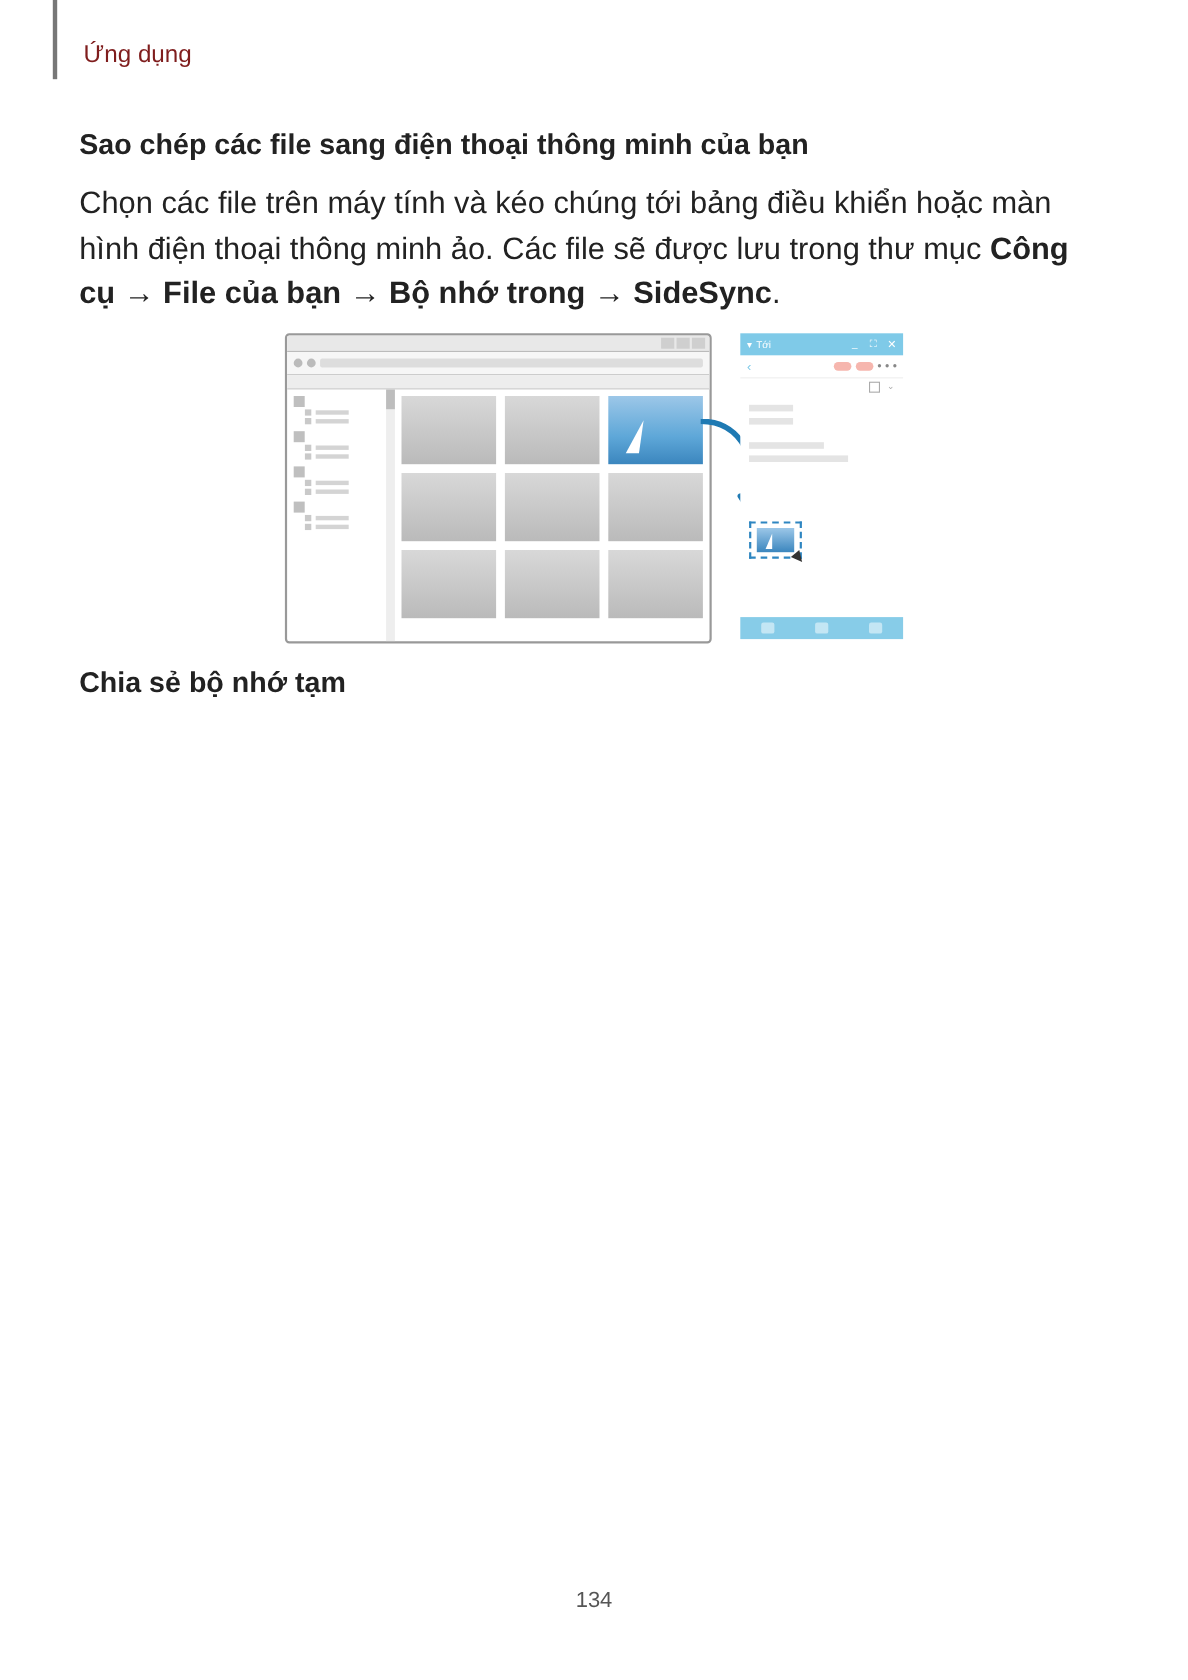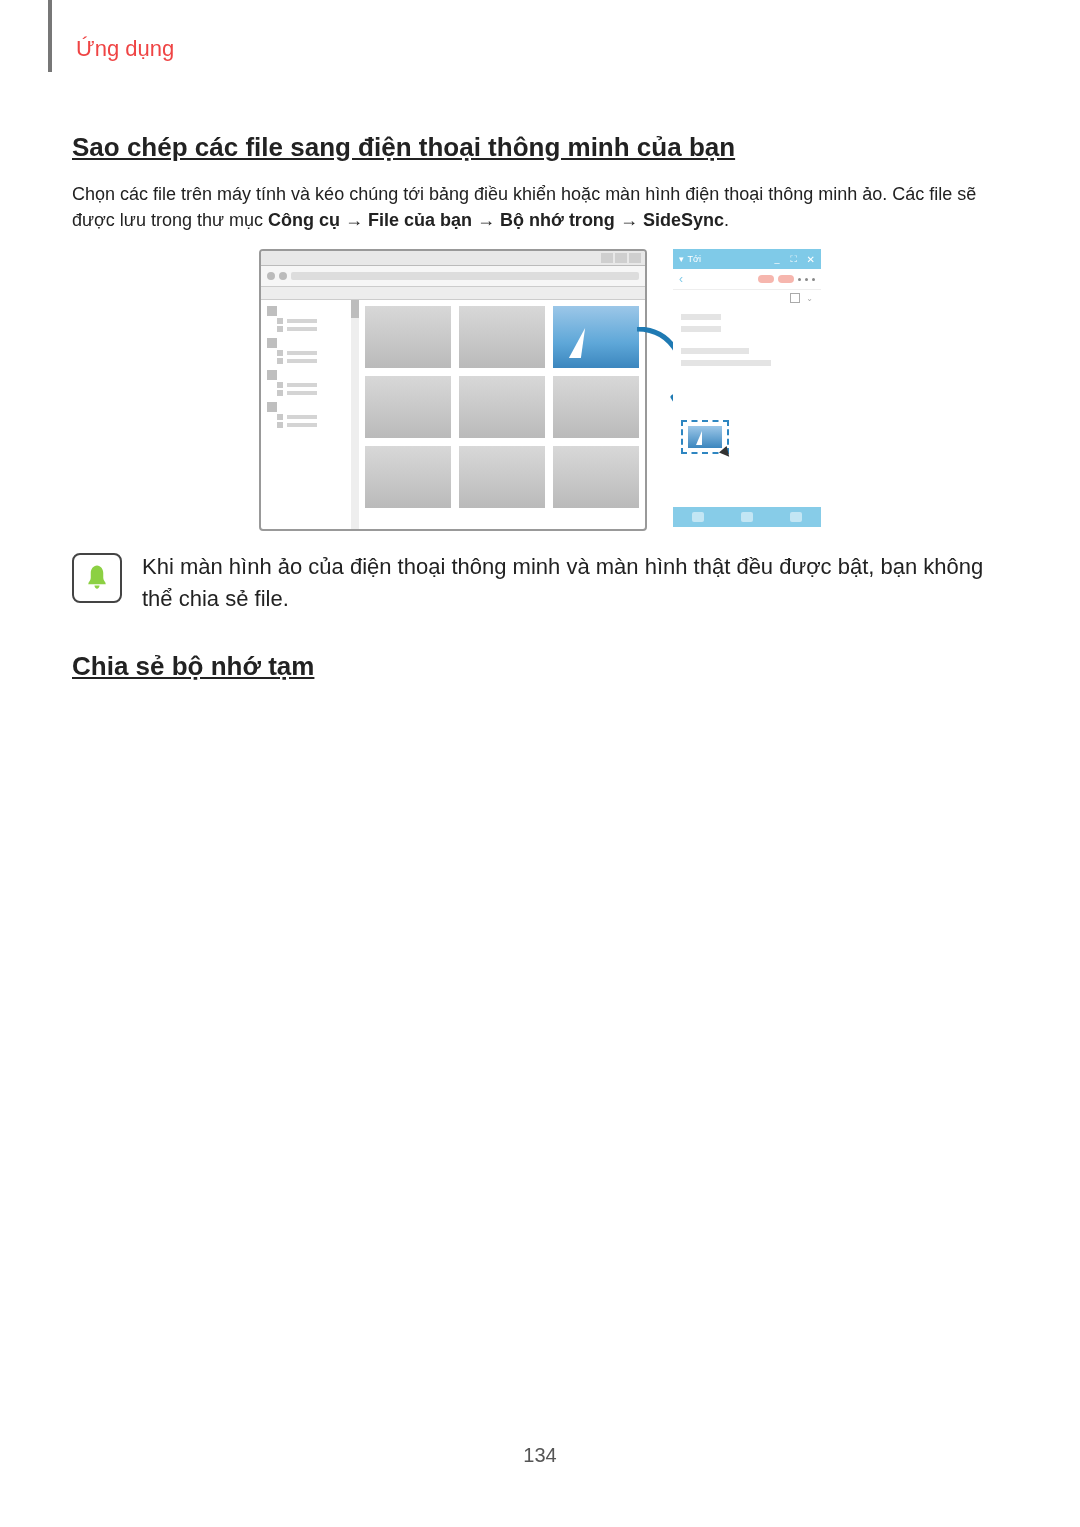--- a/index.html
+++ b/index.html
@@ -21,34 +21,33 @@
   }
   .margin-rule {
     position: absolute;
     top: 0;
     left: 48px;
     width: 4px;
     height: 72px;
     background: #777;
   }
   .header {
-    color: #ef4444;
+    color: #7f1d1d;
     font-size: 22px;
     font-weight: 400;
-    margin-bottom: 70px;
+    margin-bottom: 54px;
     margin-left: 4px;
   }
   h2 {
     font-size: 26px;
     font-weight: 700;
     margin: 0 0 18px 0;
-    text-decoration: underline;
   }
   p {
-    font-size: 18px;
+    font-size: 28px;
     line-height: 1.45;
     margin: 0 0 16px 0;
   }
   .bold { font-weight: 700; }
   .figure {
     width: 562px;
     margin: 10px auto 24px;
     height: 278px;
     position: relative;
   }
@@ -378,26 +377,17 @@
         </div>
       </div>
       <div class="phone-nav">
         <div class="nav-ico"></div>
         <div class="nav-ico"></div>
         <div class="nav-ico"></div>
       </div>
     </div>
   </div>
 
-  <div class="note-row">
-    <div class="note-icon">
-      <svg width="30" height="30" viewBox="0 0 24 24">
-        <path d="M12 2 C9 2 7 5 7 8 L7 12 C7 14 5 15 5 17 L19 17 C19 15 17 14 17 12 L17 8 C17 5 15 2 12 2 Z" fill="#8cd043"></path>
-        <path d="M10 18 C10 19.5 11 20.5 12 20.5 C13 20.5 14 19.5 14 18 Z" fill="#8cd043"></path>
-      </svg>
-    </div>
-    <div class="note-text">Khi màn hình ảo của điện thoại thông minh và màn hình thật đều được bật, bạn không thể chia sẻ file.</div>
-  </div>
 
   <h2>Chia sẻ bộ nhớ tạm</h2>
 
   <div class="page-num">134</div>
 </div>
 
 </body></html>

